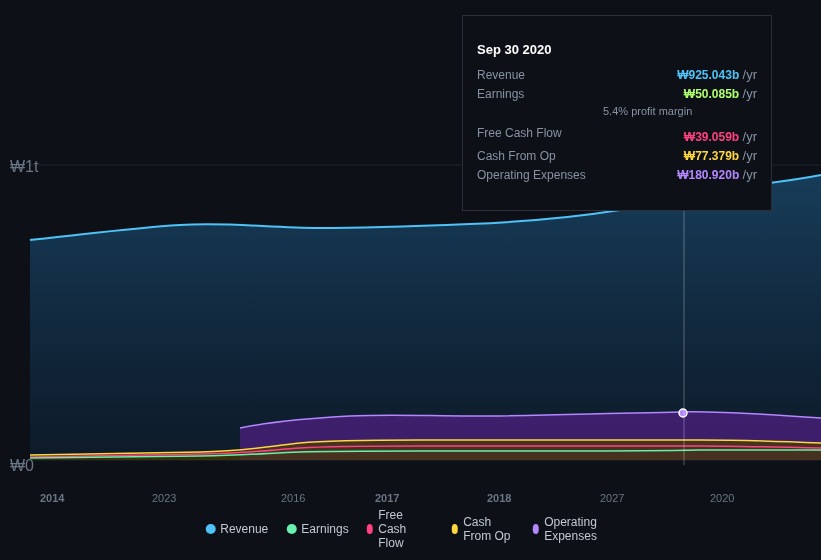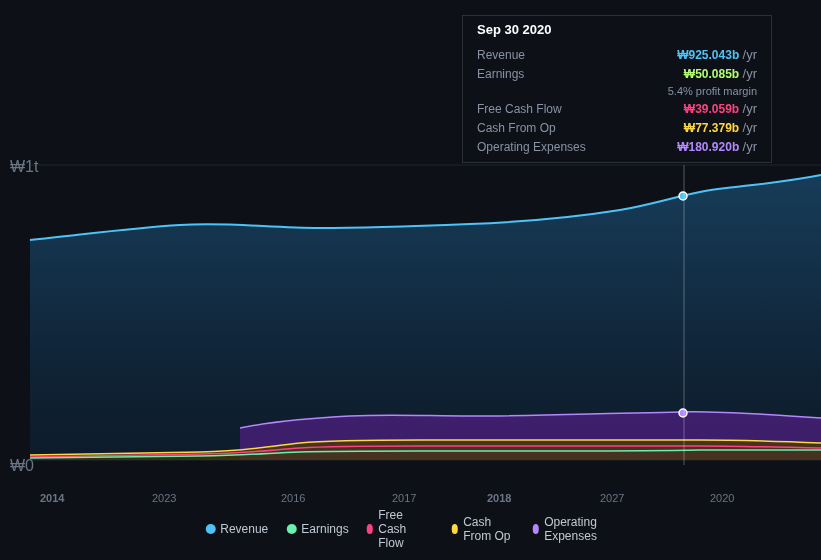--- a/index.html
+++ b/index.html
@@ -18,21 +18,21 @@
       height: 560px;
     }
 
     
     .tooltip {
       position: absolute;
       top: 15px;
       left: 462px;
       background: #0d1117;
       border: 1px solid #2a2f3a;
-      padding: 6px 14px;
+      padding: 26px 14px;
       min-width: 310px;
       z-index: 10;
     }
 
     .tooltip-date {
       color: #ffffff;
       font-size: 13px;
       font-weight: bold;
       margin-bottom: 8px;
     }
@@ -56,21 +56,21 @@
     }
 
     .tooltip-row .suffix {
       color: #8892a4;
       font-weight: normal;
       font-size: 13px;
     }
 
     .val-revenue { color: #4fc3f7; }
     .val-earnings { color: #b0ff6e; }
-    .val-fcf { color: #ff4081; }
+    .val-fcf { color: #ff4081; margin-top: 8px; }
     .val-cashop { color: #ffd740; }
     .val-opex { color: #b388ff; }
     .profit-margin { color: #8892a4; font-size: 11px; margin-left: 6px; }
 
     
     .y-label {
       position: absolute;
       color: #6b7585;
       font-size: 16px;
       left: 10px;
@@ -175,42 +175,42 @@
   </svg>
 
   <div class="highlight-line"></div>
 
   <div class="y-label" style="top: 158px;">₩1t</div>
   <div class="y-label" style="top: 457px;">₩0</div>
 
   <div class="x-label" style="left: 40px; font-weight: bold;">2014</div>
   <div class="x-label" style="left: 152px;">2023</div>
   <div class="x-label" style="left: 281px;">2016</div>
-  <div class="x-label" style="left: 392px;">2017</div>
+  <div class="x-label" style="left: 375px; font-weight: bold;">2017</div>
   <div class="x-label" style="left: 487px; font-weight: bold;">2018</div>
   <div class="x-label" style="left: 600px;">2027</div>
   <div class="x-label" style="left: 710px;">2020</div>
 
   <div class="tooltip">
     <div class="tooltip-date">Sep 30 2020</div>
 
     <div class="tooltip-row">
       <span class="tooltip-label">Revenue</span>
       <span class="tooltip-value val-revenue">
         ₩925.043b <span class="suffix">/yr</span>
       </span>
     </div>
 
     <div class="tooltip-row">
       <span class="tooltip-label">Earnings</span>
       <span class="tooltip-value val-earnings">
         ₩50.085b <span class="suffix">/yr</span>
       </span>
     </div>
-    <div class="tooltip-row" style="padding-left: 120px; justify-content: flex-end;">
+    <div class="tooltip-row" style="padding-left: 120px;">
       <span class="profit-margin">5.4% profit margin</span>
     </div>
 
     <div class="tooltip-row">
       <span class="tooltip-label">Free Cash Flow</span>
       <span class="tooltip-value val-fcf">
         ₩39.059b <span class="suffix">/yr</span>
       </span>
     </div>
 

